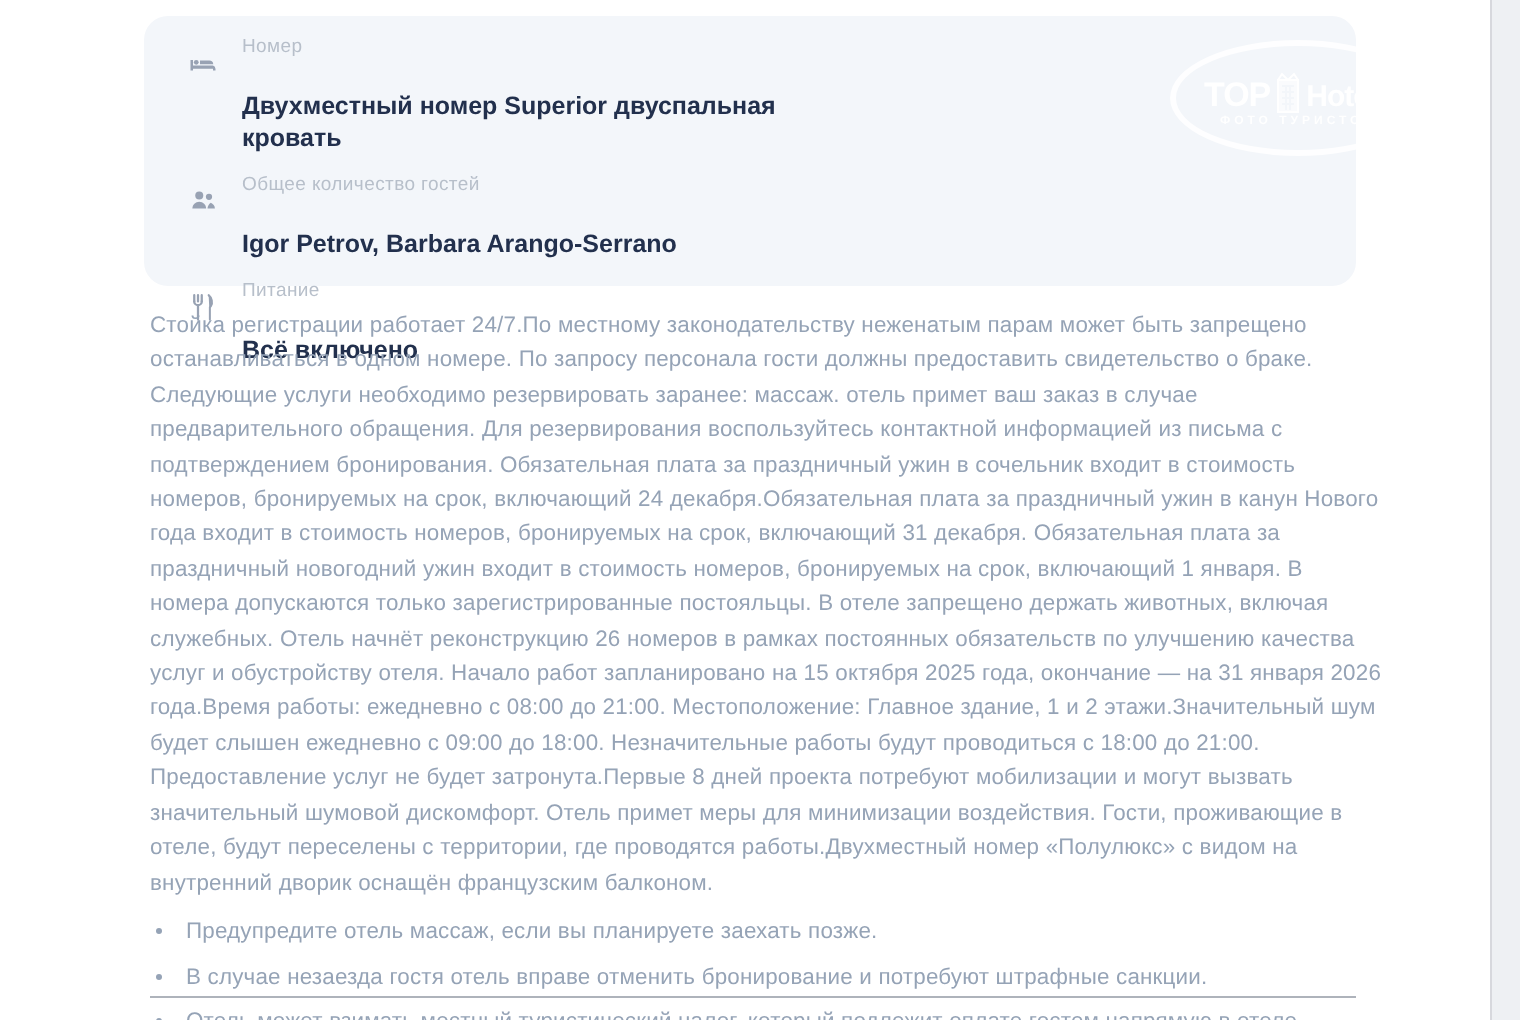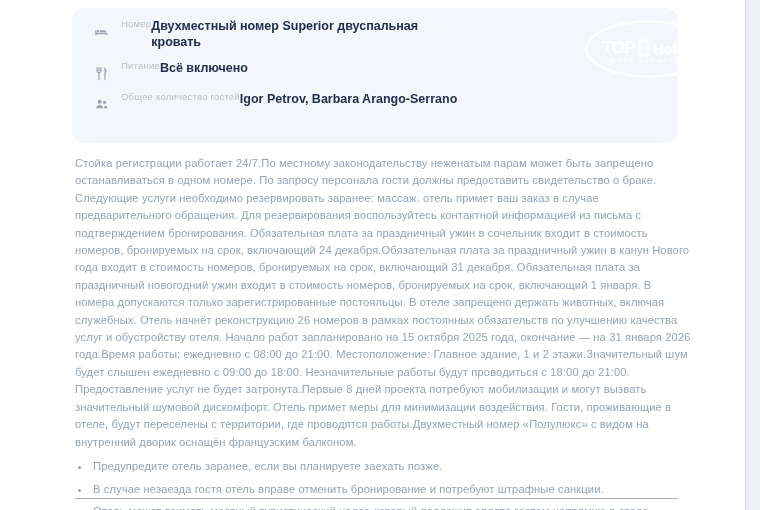--- a/index.html
+++ b/index.html
@@ -17,27 +17,27 @@
   .card{
     position:absolute;left:72px;top:8px;width:606px;height:135px;
     background:#f3f6fa;border-radius:12px;box-sizing:border-box;
     padding:9px 18px 10px 22px;display:flex;flex-direction:column;gap:9px;
   }
   .field-row{display:flex;align-items:flex-start;}
   .field-icon{
     width:18px;flex:0 0 18px;margin-top:7px;margin-right:9px;color:#98a2b3;
   }
   .field-icon svg{display:block;width:15px;height:15px;}
-  .field-texts{display:flex;justify-content:flex-end;}
+  .field-texts{display:flex;flex-direction:column;justify-content:flex-end;}
   .field-label{
     font-size:9.5px;color:#b7bfca;line-height:13px;letter-spacing:.2px;
   }
   .field-value{
     font-size:12.5px;font-weight:bold;color:#22304d;line-height:16px;
-    max-width:300px;margin-top:1px;
+    max-width:300px;margin-top:15px;
   }
   
   .watermark{
     position:absolute;left:585px;top:20px;width:128px;height:58px;
     border:3px solid rgba(255,255,255,.85);border-radius:50%;
     box-sizing:border-box;display:flex;flex-direction:column;
     align-items:center;justify-content:center;color:rgba(255,255,255,.95);
     pointer-events:none;
   }
   .wm-row{display:flex;align-items:flex-end;line-height:1;}
@@ -77,45 +77,45 @@
         </svg>
       </span>
       <span class="field-texts">
         <span class="field-label">Номер</span>
         <span class="field-value">Двухместный номер Superior двуспальная кровать</span>
       </span>
     </div>
 
     <div class="field-row">
       <span class="field-icon">
+        <svg viewBox="0 0 24 24" fill="currentColor">
+          <circle cx="9" cy="7.6" r="3.2"></circle>
+          <path d="M3.5 18c0-3 2.5-5.4 5.5-5.4s5.5 2.4 5.5 5.4H3.5z"></path>
+          <circle cx="16.8" cy="8.6" r="2.5"></circle>
+          <path d="M15.6 18c.1-1.9 1.1-3.6 2.6-4.6 1.9.7 3.3 2.5 3.3 4.6h-5.9z"></path>
+        </svg>
+      </span>
+      <span class="field-texts">
+        <span class="field-label">Общее количество гостей</span>
+        <span class="field-value">Igor Petrov, Barbara Arango-Serrano</span>
+      </span>
+    </div>
+
+    <div class="field-row">
+      <span class="field-icon">
         <svg viewBox="0 0 24 24" fill="none" stroke="currentColor" stroke-width="1.8" stroke-linecap="round">
           <path d="M5 2.5v5M8 2.5v5M11 2.5v5"></path>
           <path d="M5 7.5c0 1.7 1.3 3 3 3s3-1.3 3-3"></path>
           <path d="M8 10.5V22"></path>
           <path d="M16.5 2.5c2.6 2.2 3.6 6 1.8 8.8l-.8 1V22" fill="currentColor" stroke-width="1.6"></path>
         </svg>
       </span>
       <span class="field-texts">
         <span class="field-label">Питание</span>
         <span class="field-value">Всё включено</span>
-      </span>
-    </div>
-
-    <div class="field-row">
-      <span class="field-icon">
-        <svg viewBox="0 0 24 24" fill="currentColor">
-          <circle cx="9" cy="7.6" r="3.2"></circle>
-          <path d="M3.5 18c0-3 2.5-5.4 5.5-5.4s5.5 2.4 5.5 5.4H3.5z"></path>
-          <circle cx="16.8" cy="8.6" r="2.5"></circle>
-          <path d="M15.6 18c.1-1.9 1.1-3.6 2.6-4.6 1.9.7 3.3 2.5 3.3 4.6h-5.9z"></path>
-        </svg>
-      </span>
-      <span class="field-texts">
-        <span class="field-label">Общее количество гостей</span>
-        <span class="field-value">Igor Petrov, Barbara Arango-Serrano</span>
       </span>
     </div>
   </div>
 
   <div class="watermark">
     <span class="wm-row">
       <span class="wm-top">TOP</span>
       <span class="wm-building">
         <svg viewBox="0 0 16 22" fill="none" stroke="rgba(255,255,255,.95)" stroke-width="1">
           <path d="M3 5l2-3 3 3 3-3 2 3" fill="none"></path>
@@ -125,21 +125,21 @@
         </svg>
       </span>
       <span class="wm-hotels">Hotels</span>
     </span>
     <span class="wm-sub">ФОТО ТУРИСТОВ</span>
   </div>
 
   <div class="policies">
     <p>Стойка регистрации работает 24/7.По местному законодательству неженатым парам может быть запрещено останавливаться в одном номере. По запросу персонала гости должны предоставить свидетельство о браке. Следующие услуги необходимо резервировать заранее: массаж. отель примет ваш заказ в случае предварительного обращения. Для резервирования воспользуйтесь контактной информацией из письма с подтверждением бронирования. Обязательная плата за праздничный ужин в сочельник входит в стоимость номеров, бронируемых на срок, включающий 24 декабря.Обязательная плата за праздничный ужин в канун Нового года входит в стоимость номеров, бронируемых на срок, включающий 31 декабря. Обязательная плата за праздничный новогодний ужин входит в стоимость номеров, бронируемых на срок, включающий 1 января. В номера допускаются только зарегистрированные постояльцы. В отеле запрещено держать животных, включая служебных. Отель начнёт реконструкцию 26 номеров в рамках постоянных обязательств по улучшению качества услуг и обустройству отеля. Начало работ запланировано на 15 октября 2025 года, окончание — на 31 января 2026 года.Время работы: ежедневно с 08:00 до 21:00. Местоположение: Главное здание, 1 и 2 этажи.Значительный шум будет слышен ежедневно с 09:00 до 18:00. Незначительные работы будут проводиться с 18:00 до 21:00. Предоставление услуг не будет затронута.Первые 8 дней проекта потребуют мобилизации и могут вызвать значительный шумовой дискомфорт. Отель примет меры для минимизации воздействия. Гости, проживающие в отеле, будут переселены с территории, где проводятся работы.Двухместный номер «Полулюкс» с видом на внутренний дворик оснащён французским балконом.</p>
     <ul>
-      <li>Предупредите отель заранее, если вы планируете заехать позже.</li>
+      <li>Предупредите отель массаж, если вы планируете заехать позже.</li>
       <li>В случае незаезда гостя отель вправе отменить бронирование и потребуют штрафные санкции.</li>
       <li>Отель может взимать местный туристический налог, который подлежит оплате гостем напрямую в отеле.</li>
 
     </ul>
   </div>
 
   <div class="divider"></div>
 
   <div class="scroll-strip"></div>
 </div>

